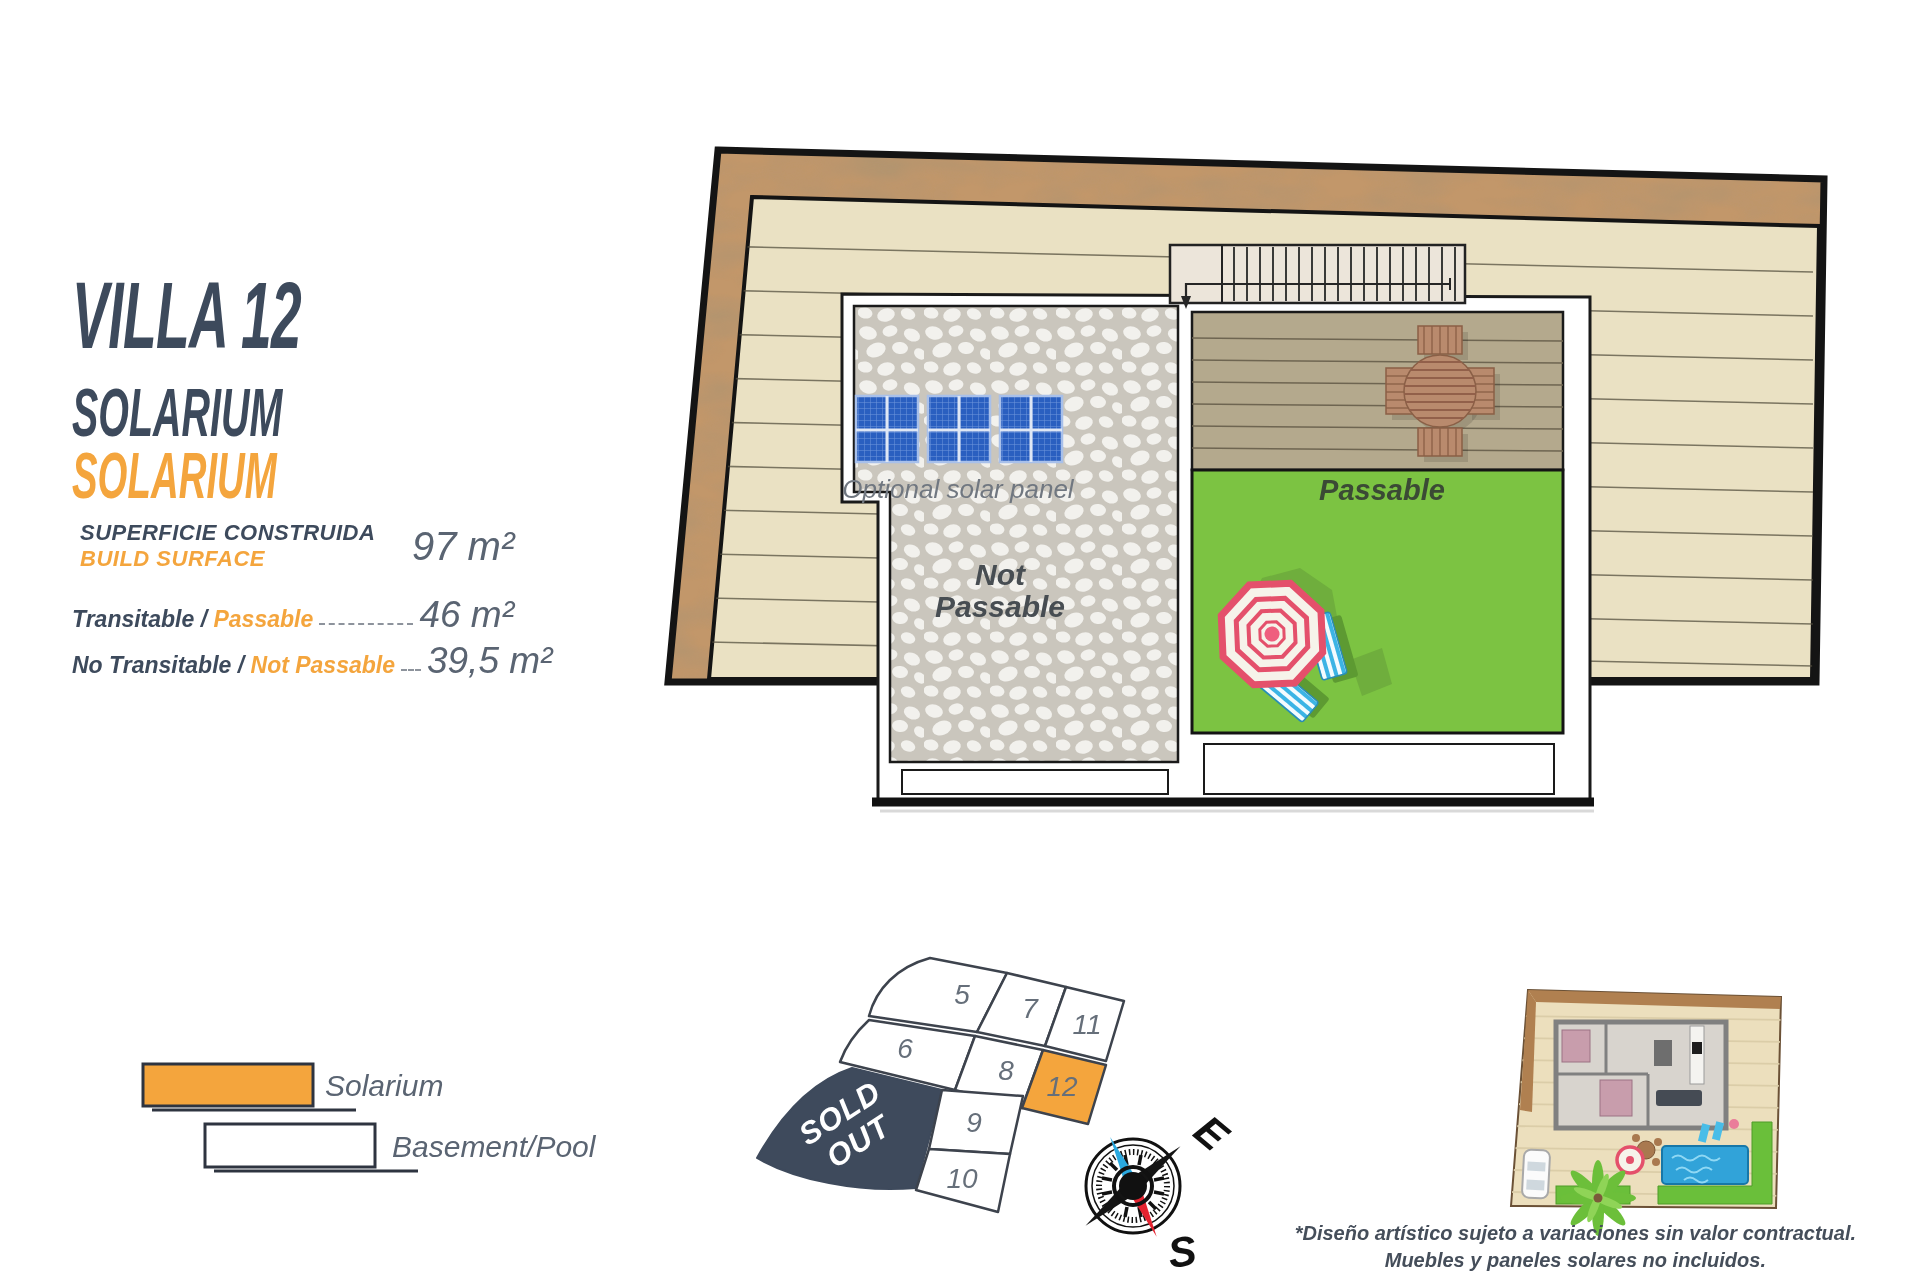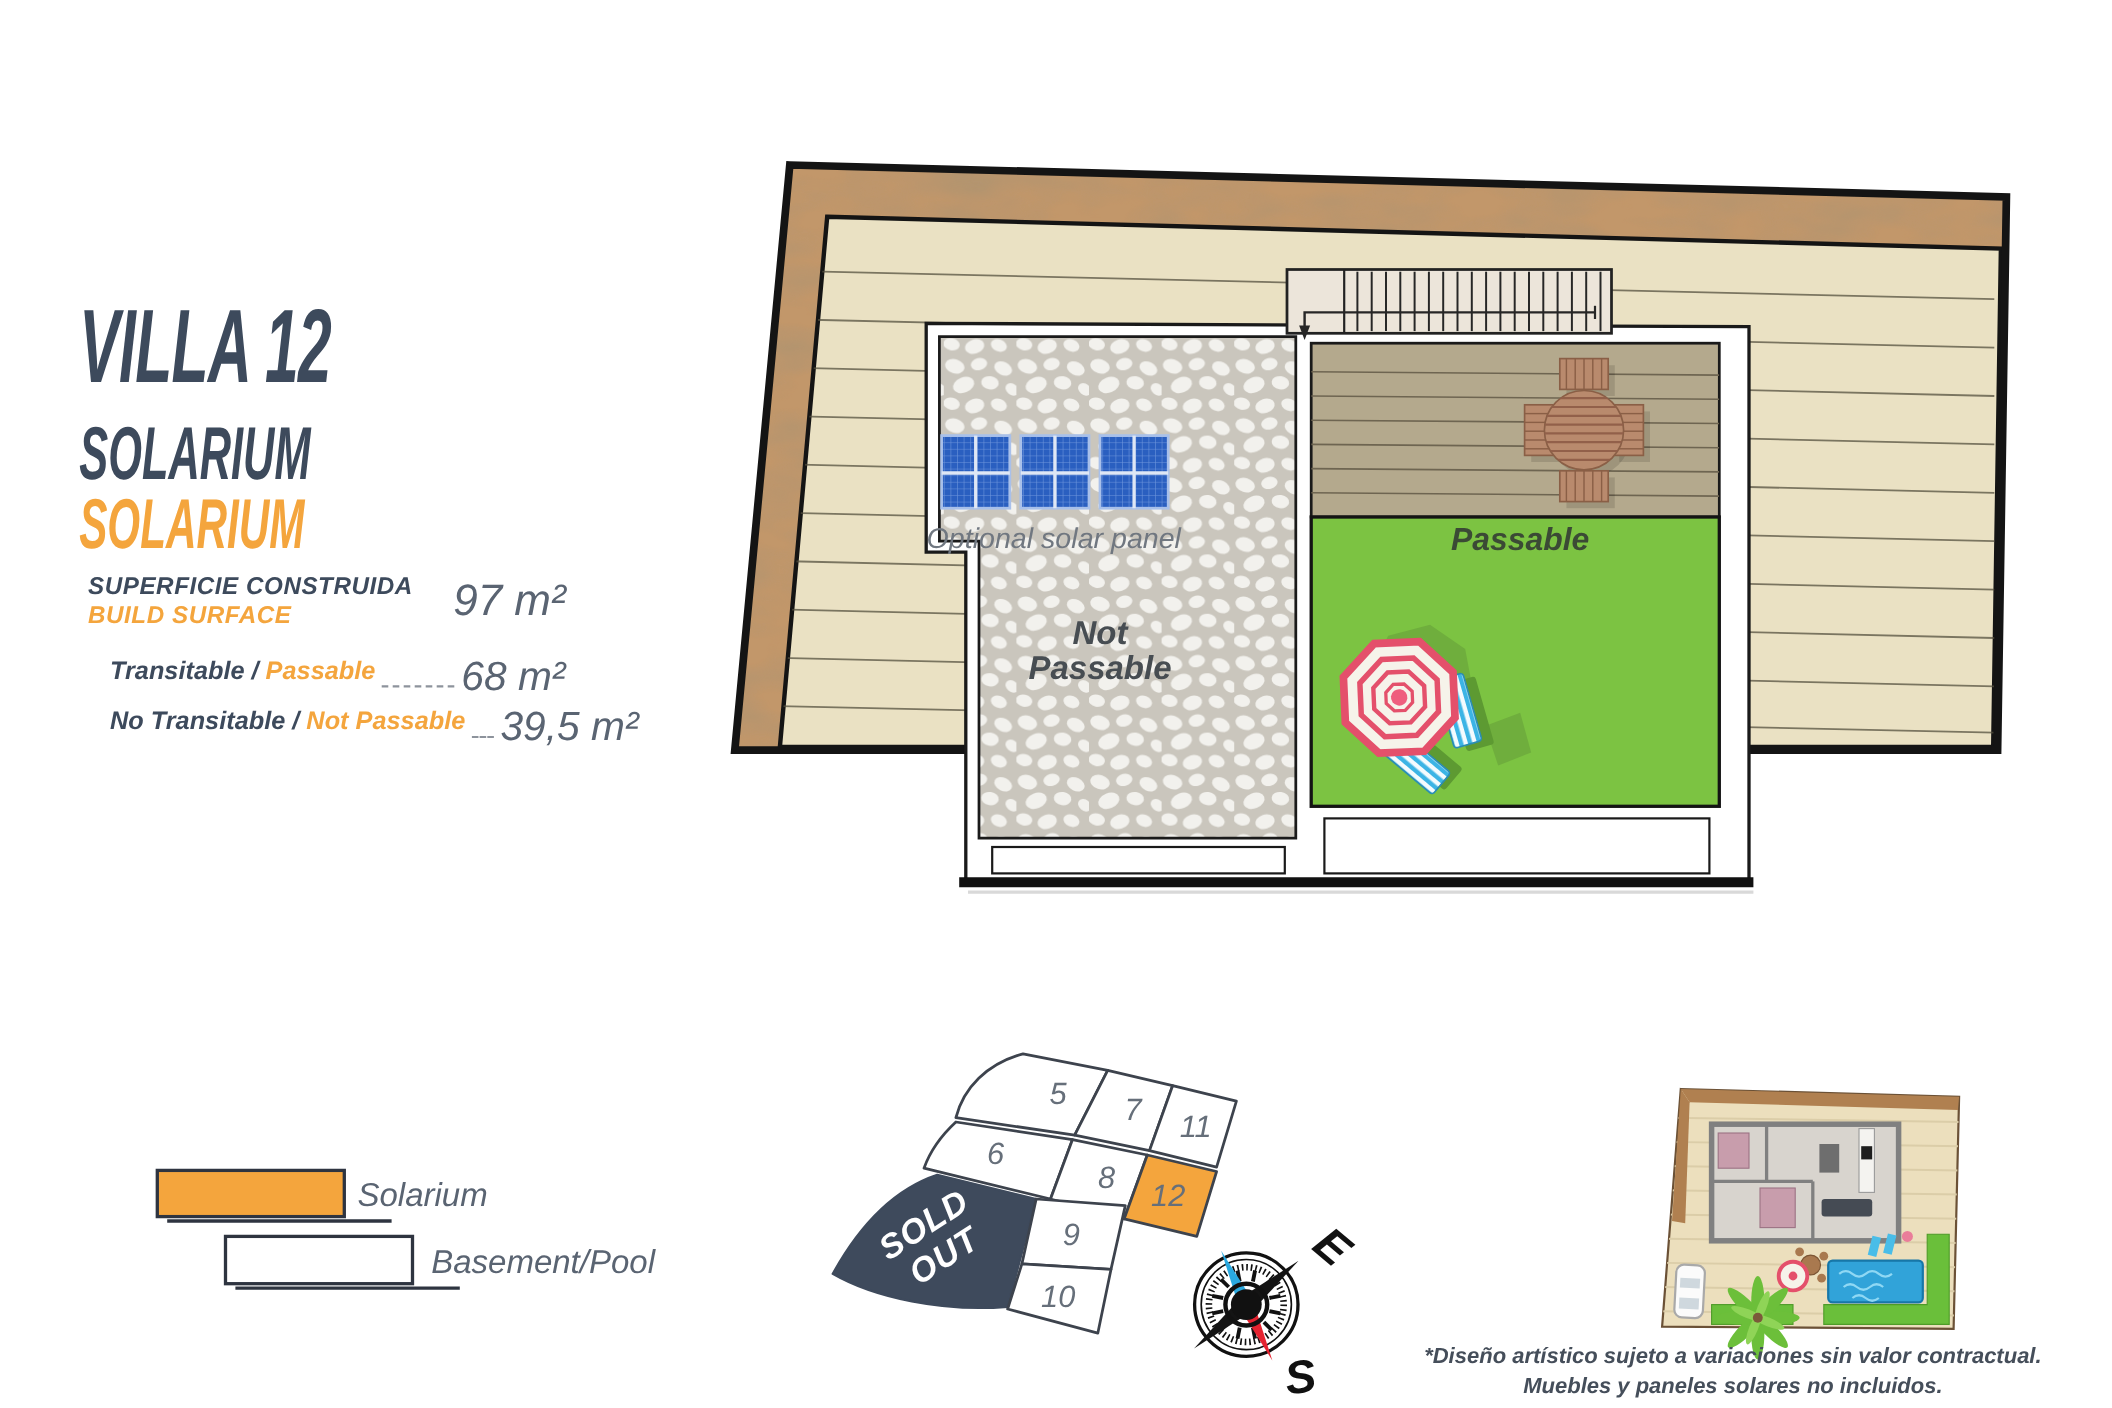--- a/index.html
+++ b/index.html
@@ -12,21 +12,21 @@
   .t-sub1{left:72px;top:378px;font-size:68px;font-weight:700;color:#3d4a5c;line-height:1;
           transform:scaleX(.58);transform-origin:0 0;white-space:nowrap;}
   .t-sub2{left:72px;top:444px;font-size:64px;font-weight:700;color:#f4a53d;line-height:1;
           transform:scaleX(.60);transform-origin:0 0;white-space:nowrap;}
   .built{left:80px;top:520px;display:flex;align-items:center;width:460px;}
   .built .labels{width:330px;}
   .built .l-es{font-size:22px;font-weight:700;color:#3d4a5c;letter-spacing:.5px;}
   .built .l-en{font-size:22px;font-weight:700;color:#f4a53d;letter-spacing:.5px;}
   .built .val{font-size:40px;color:#5a6472;margin-left:2px;}
   .mrows{left:72px;top:596px;width:442px;}
-  .m-row{display:flex;margin-bottom:9px;margin-left:28px;}
+  .m-row{display:flex;align-items:flex-end;margin-bottom:9px;}
   .m-es{font-size:23px;font-weight:700;color:#3d4a5c;white-space:pre;}
   .m-en{font-size:23px;font-weight:700;color:#f4a53d;white-space:pre;}
   .m-fill{flex:1;border-bottom:2px dashed #8d939c;margin:0 6px 8px 6px;min-width:20px;}
   .m-val{font-size:37px;color:#5a6472;line-height:1;white-space:nowrap;}
   
   .disclaimer{right:64px;top:1220px;text-align:center;font-size:20px;font-weight:700;
               color:#454e5a;line-height:1.35;}
   svg text{font-family:"Liberation Sans",sans-serif;}
 </style>
 </head>
@@ -44,21 +44,21 @@
       <div class="l-en">BUILD SURFACE</div>
     </div>
     <div class="val">97 m²</div>
   </div>
 
   <div class="abs mrows">
     <div class="m-row">
       <span class="m-es">Transitable / </span>
       <span class="m-en">Passable</span>
       <span class="m-fill"></span>
-      <span class="m-val">68 m²</span>
+      <span class="m-val">46 m²</span>
     </div>
     <div class="m-row">
       <span class="m-es">No Transitable / </span>
       <span class="m-en">Not Passable</span>
       <span class="m-fill"></span>
       <span class="m-val">39,5 m²</span>
     </div>
   </div>
 
   <svg class="abs" style="left:0;top:0" width="1920" height="1280" viewBox="0 0 1920 1280">

